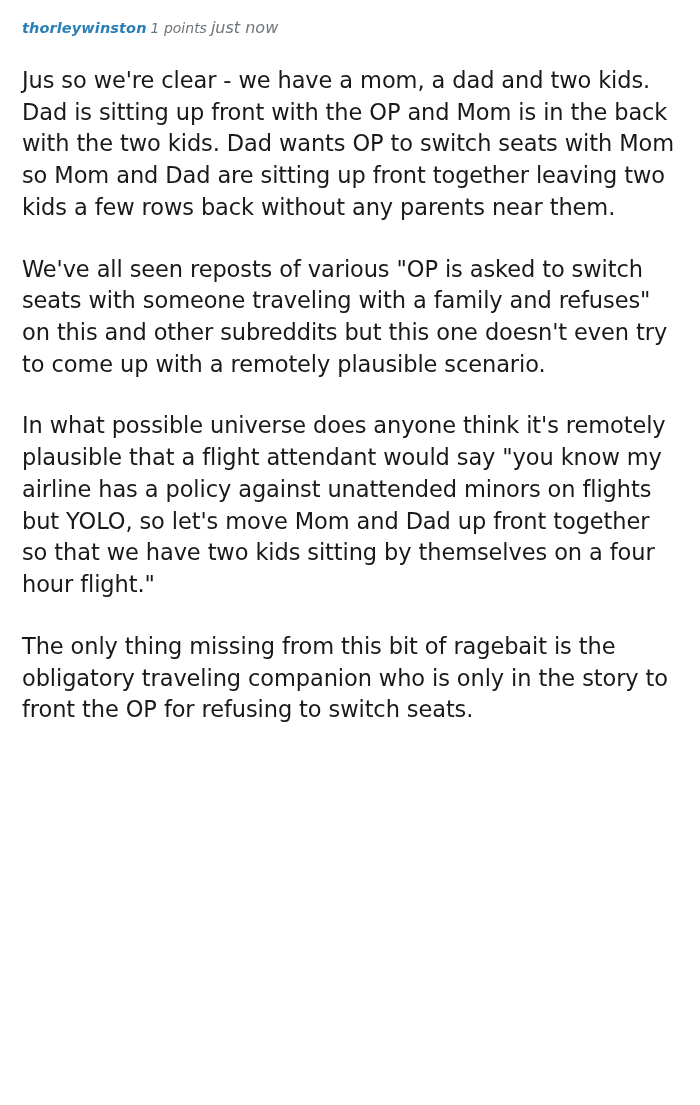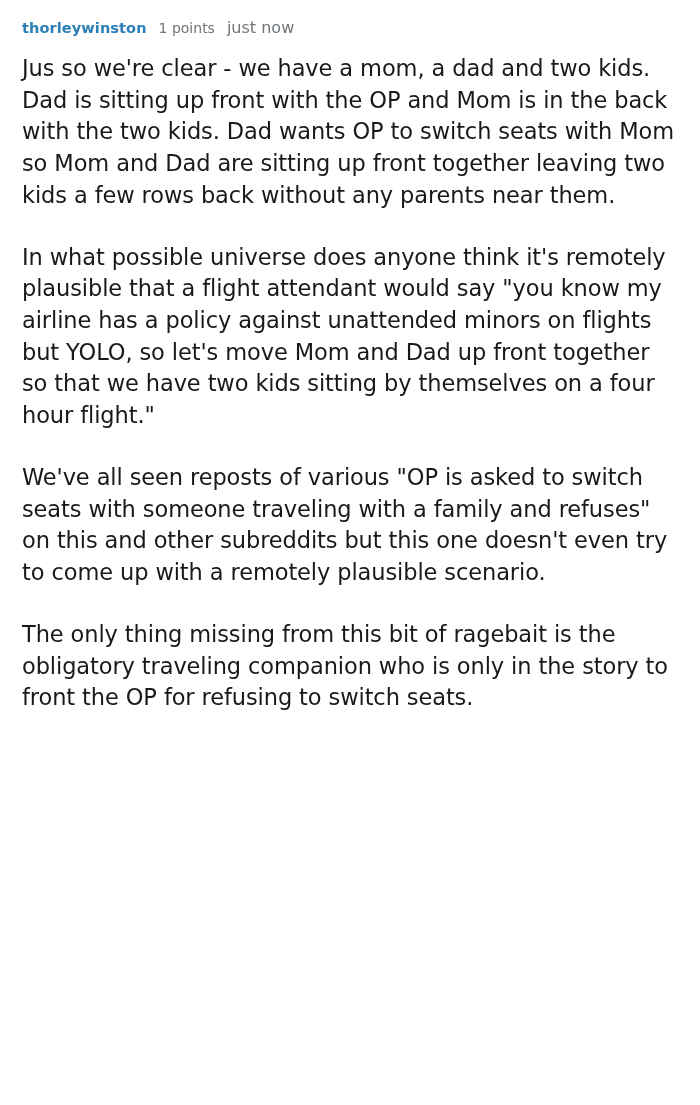--- a/index.html
+++ b/index.html
@@ -15,23 +15,24 @@
     -webkit-font-smoothing: antialiased;
   }
   .comment {
     box-sizing: border-box;
     width: 700px;
     padding: 18px 22px 10px 22px;
   }
   .comment-header {
     display: flex;
     align-items: baseline;
-    gap: 12px;
-    margin-bottom: 16px;
+    gap: 4px;
+    margin-bottom: 28px;
     white-space: nowrap;
+    font-style: italic;
   }
   .author {
     color: #2a7fb8;
     font-size: 14.5px;
     font-weight: bold;
     letter-spacing: 0.1px;
   }
   .points {
     color: #6f7579;
     font-size: 14px;
@@ -58,18 +59,18 @@
 <div class="comment">
 
   <div class="comment-header">
     <span class="author">thorleywinston</span>
     <span class="points">1 points</span>
     <span class="timestamp">just now</span>
   </div>
 
   <div class="comment-body">
     <p>Jus so we're clear - we have a mom, a dad and two kids. Dad is sitting up front with the OP and Mom is in the back with the two kids. Dad wants OP to switch seats with Mom so Mom and Dad are sitting up front together leaving two kids a few rows back without any parents near them.</p>
+    <p>We've all seen reposts of various "OP is asked to switch seats with someone traveling with a family and refuses" on this and other subreddits but this one doesn't even try to come up with a remotely plausible scenario.</p>
     <p>In what possible universe does anyone think it's remotely plausible that a flight attendant would say "you know my airline has a policy against unattended minors on flights but YOLO, so let's move Mom and Dad up front together so that we have two kids sitting by themselves on a four hour flight."</p>
-    <p>We've all seen reposts of various "OP is asked to switch seats with someone traveling with a family and refuses" on this and other subreddits but this one doesn't even try to come up with a remotely plausible scenario.</p>
     <p>The only thing missing from this bit of ragebait is the obligatory traveling companion who is only in the story to front the OP for refusing to switch seats.</p>
   </div>
 
 </div>
 
 </body></html>

